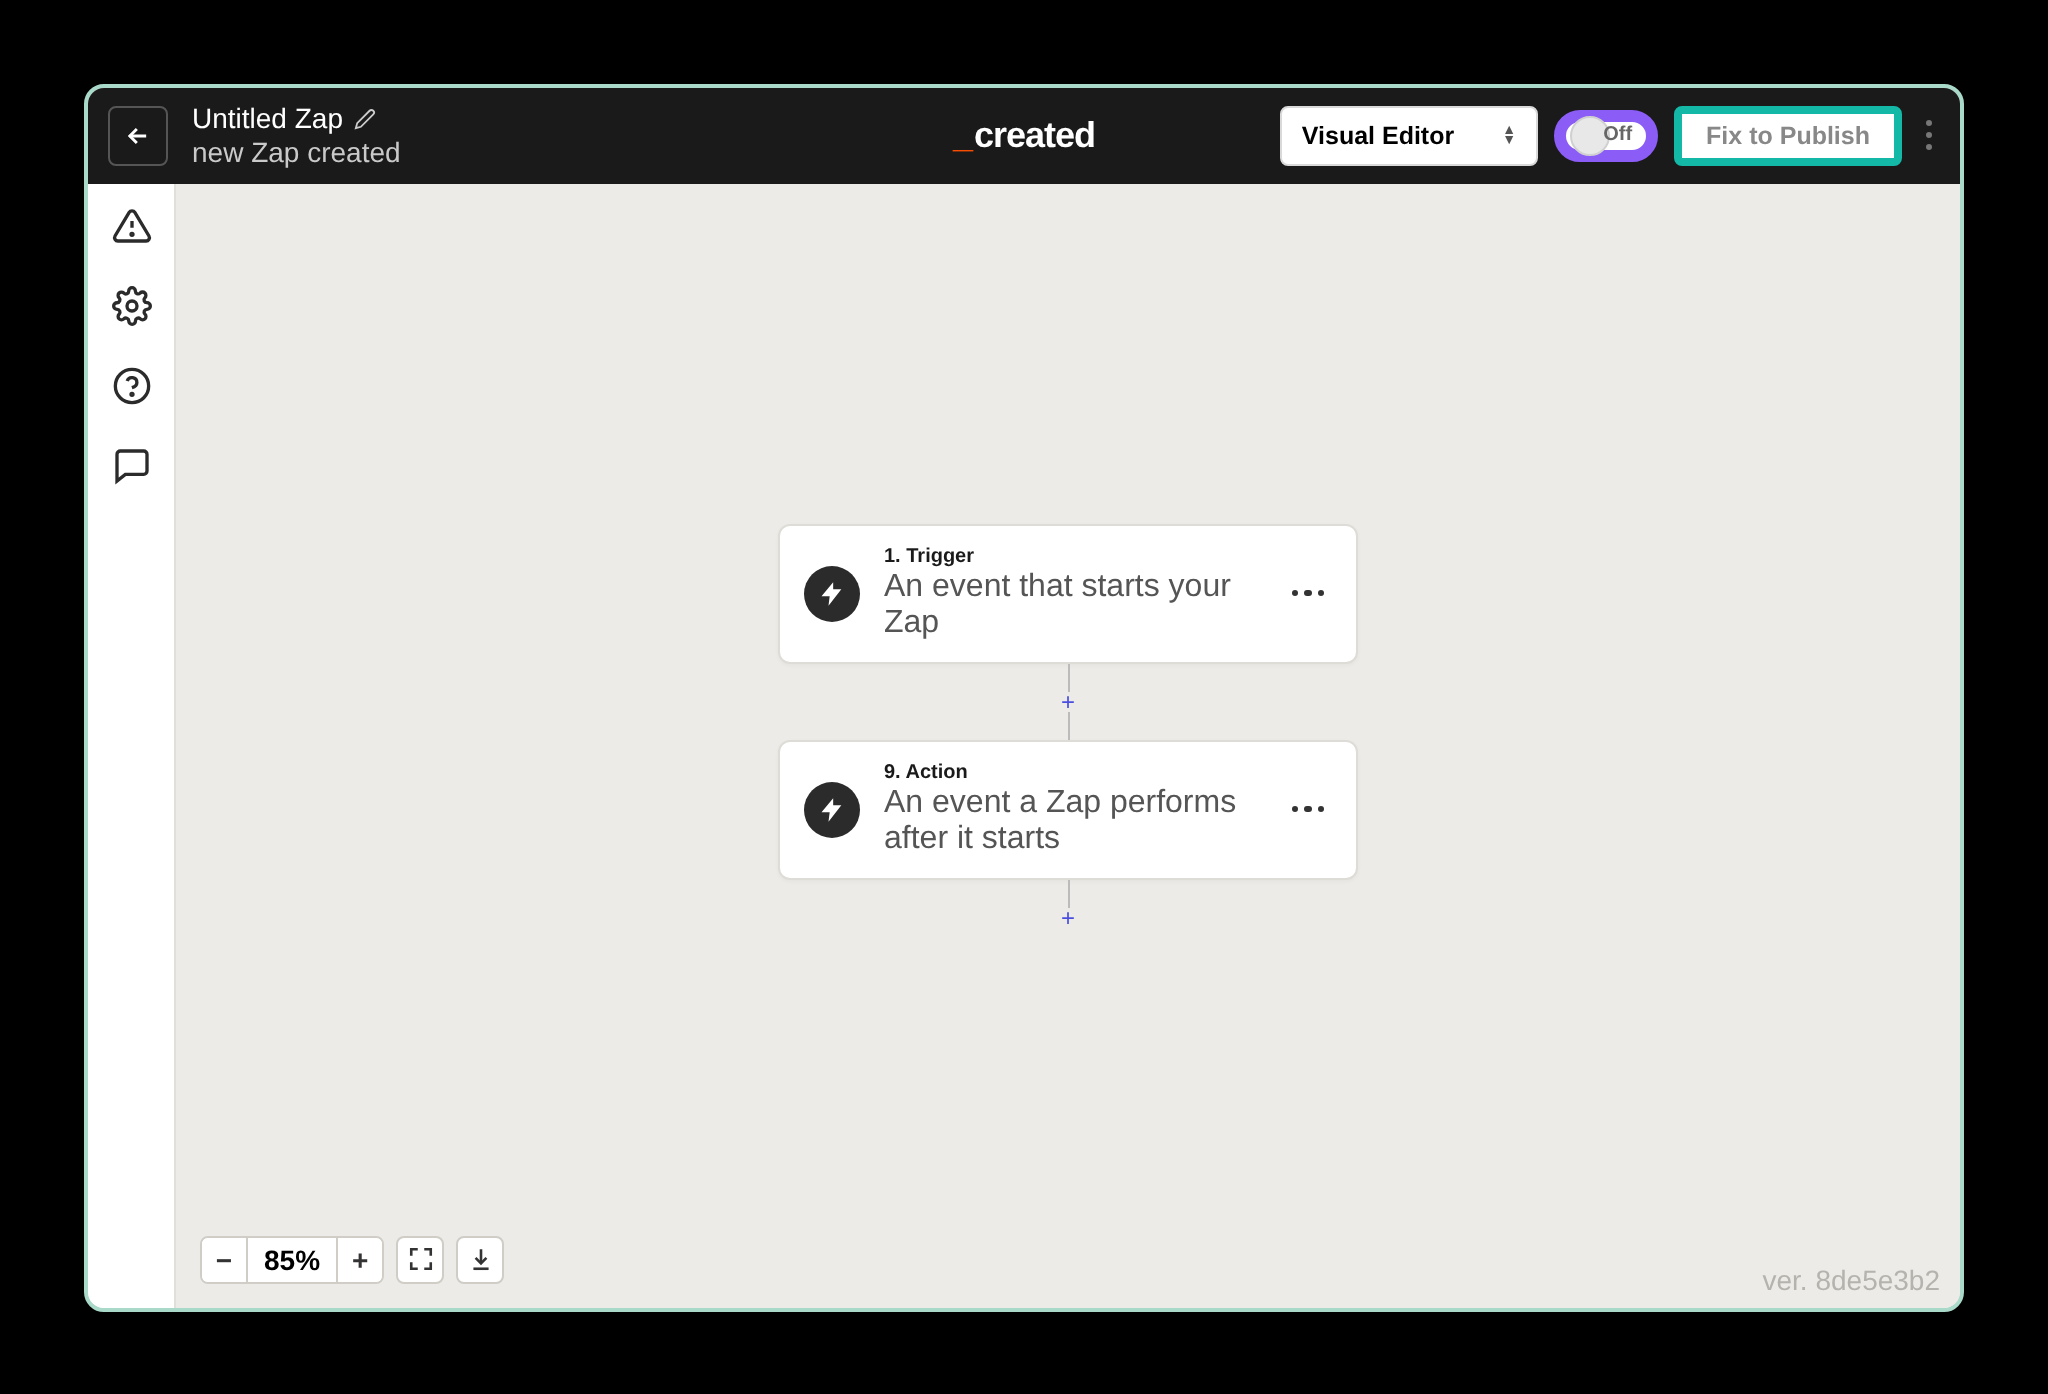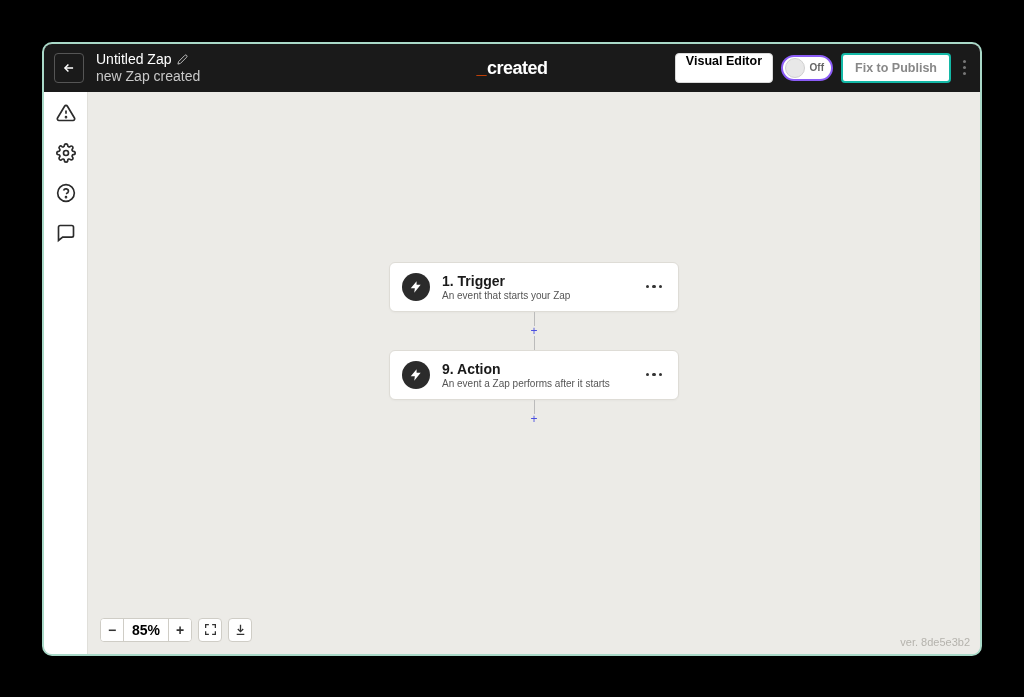--- a/index.html
+++ b/index.html
@@ -87,26 +87,25 @@
       border: 1px solid #d9d9d9;
       border-radius: 4px;
       height: 30px;
       padding: 0 10px;
       display: flex;
       align-items: center;
       gap: 24px;
       font-size: 12.5px;
       font-weight: 700;
       cursor: pointer;
-      flex-direction: column;
     }
     .sort-arrows { display:flex; flex-direction:column; line-height:5px; font-size:7px; color:#555; }
     .toggle {
       background: #fff;
-      border: 2px solid #8b5cf6;
+      border: 6px solid #8b5cf6;
       border-radius: 15px;
       height: 26px;
       width: 52px;
       display: flex;
       align-items: center;
       padding: 2px;
       position: relative;
       cursor: pointer;
     }
     .toggle-knob {
@@ -116,21 +115,21 @@
     }
     .toggle-label {
       position: absolute;
       right: 7px;
       font-size: 10px;
       font-weight: 700;
       color: #666;
     }
     .publish-btn {
       background: #fff;
-      border: 2px solid #14b8a6;
+      border: 4px solid #14b8a6;
       border-radius: 4px;
       height: 30px;
       padding: 0 12px;
       font-size: 12.5px;
       font-weight: 700;
       color: #888;
       cursor: pointer;
     }
     .kebab-dots {
       display: flex; flex-direction: column; gap: 3px;
@@ -190,22 +189,22 @@
       cursor: pointer;
     }
     .step-icon {
       width: 28px; height: 28px; border-radius: 50%;
       background: #2b2b2b;
       display: flex; align-items: center; justify-content: center;
       color: #fff;
       flex-shrink: 0;
     }
     .step-text { flex: 1; }
-    .step-title { font-weight: 800; font-size: 14px; color: #1a1a1a; }
-    .step-desc { font-size: 10px; color: #555; margin-top: 1px; }
+    .step-title { font-weight: 800; font-size: 10px; color: #1a1a1a; }
+    .step-desc { font-size: 16px; color: #555; margin-top: 1px; }
     .step-kebab {
       display: flex; gap: 3px;
       cursor: pointer;
       padding: 4px;
     }
     .step-kebab span { width: 3.5px; height: 3.5px; background: #333; border-radius: 50%; }
     .connector {
       display: flex; flex-direction: column; align-items: center;
     }
     .line { width: 1px; height: 14px; background: #bbb; }
@@ -254,21 +253,21 @@
       border: 1px solid #cfcdc6;
       border-radius: 4px;
       display: flex; align-items: center; justify-content: center;
       cursor: pointer;
       color: #333;
     }
     .version-tag {
       position: absolute;
       right: 10px;
       bottom: 6px;
-      font-size: 11px;
+      font-size: 14px;
       color: #b5b3ad;
       text-align: center;
     }
     svg { display: block; }
   </style>
 </head>
 <body>
 
 <div class="window">
 

